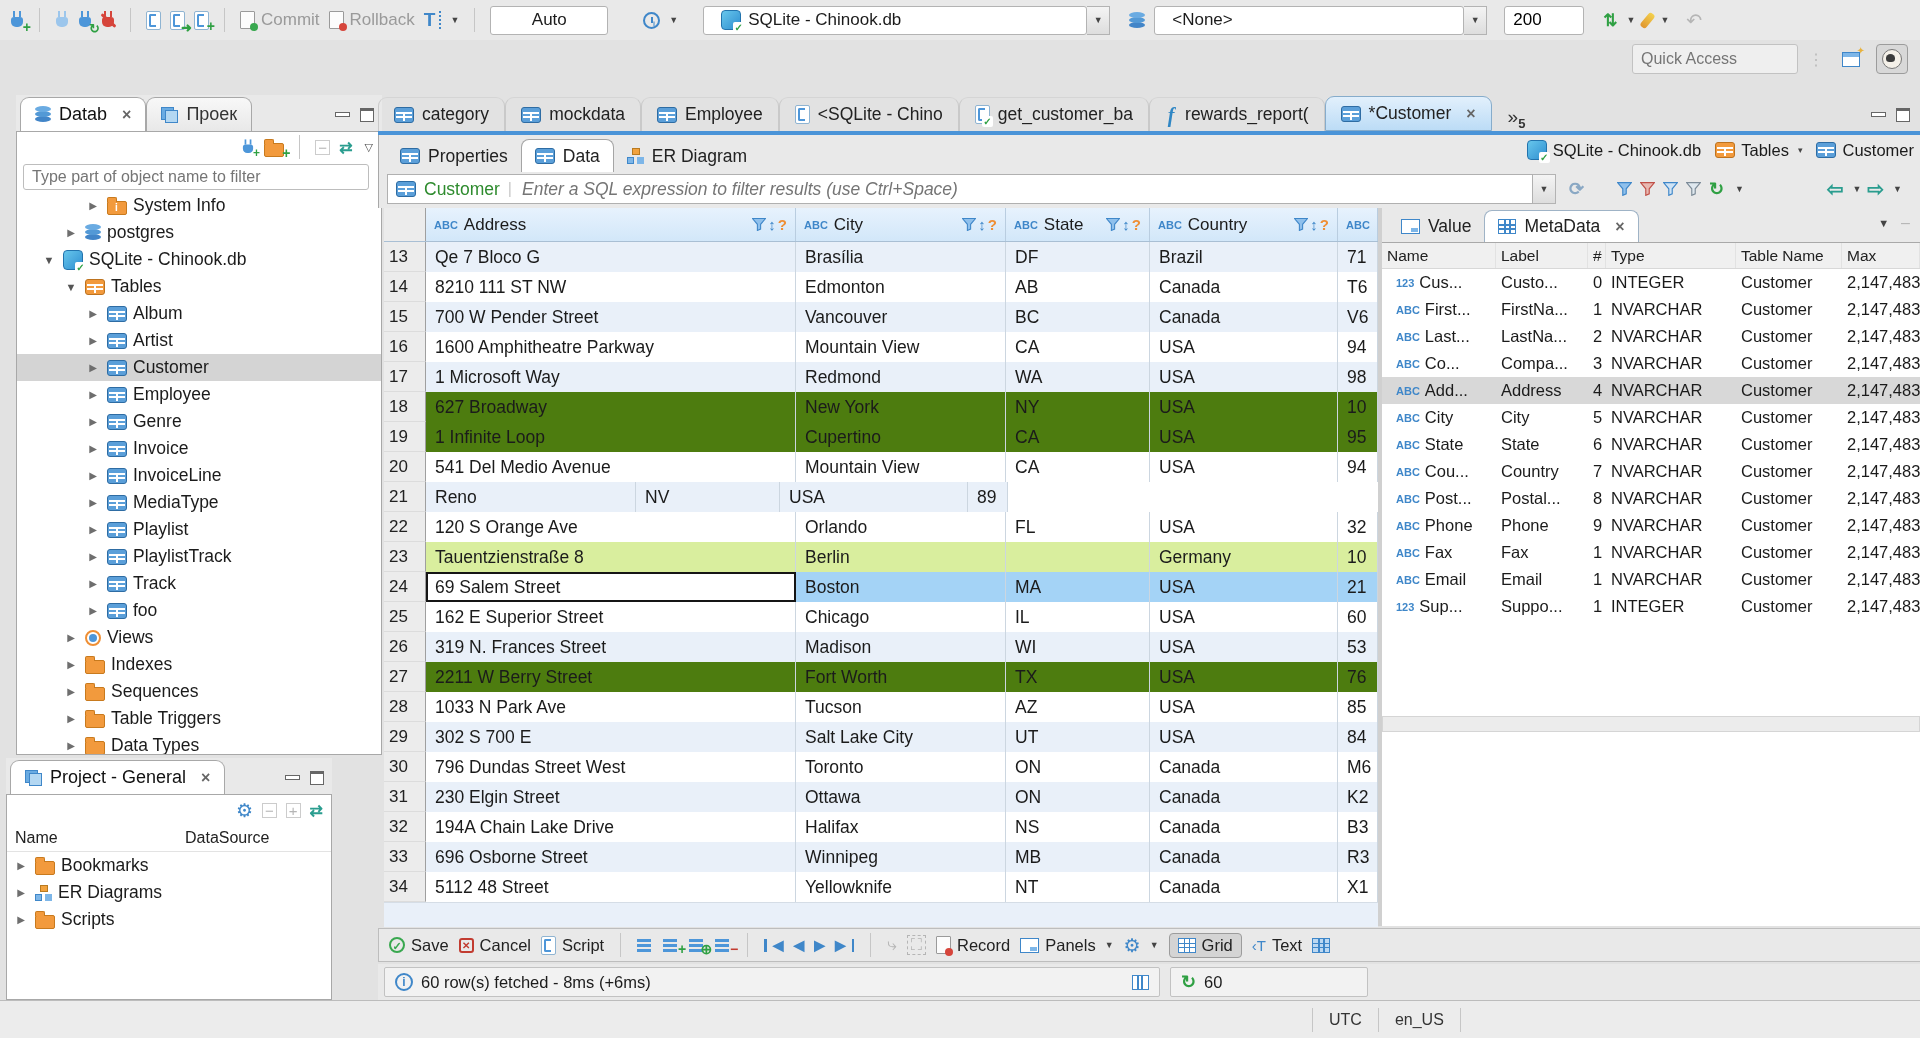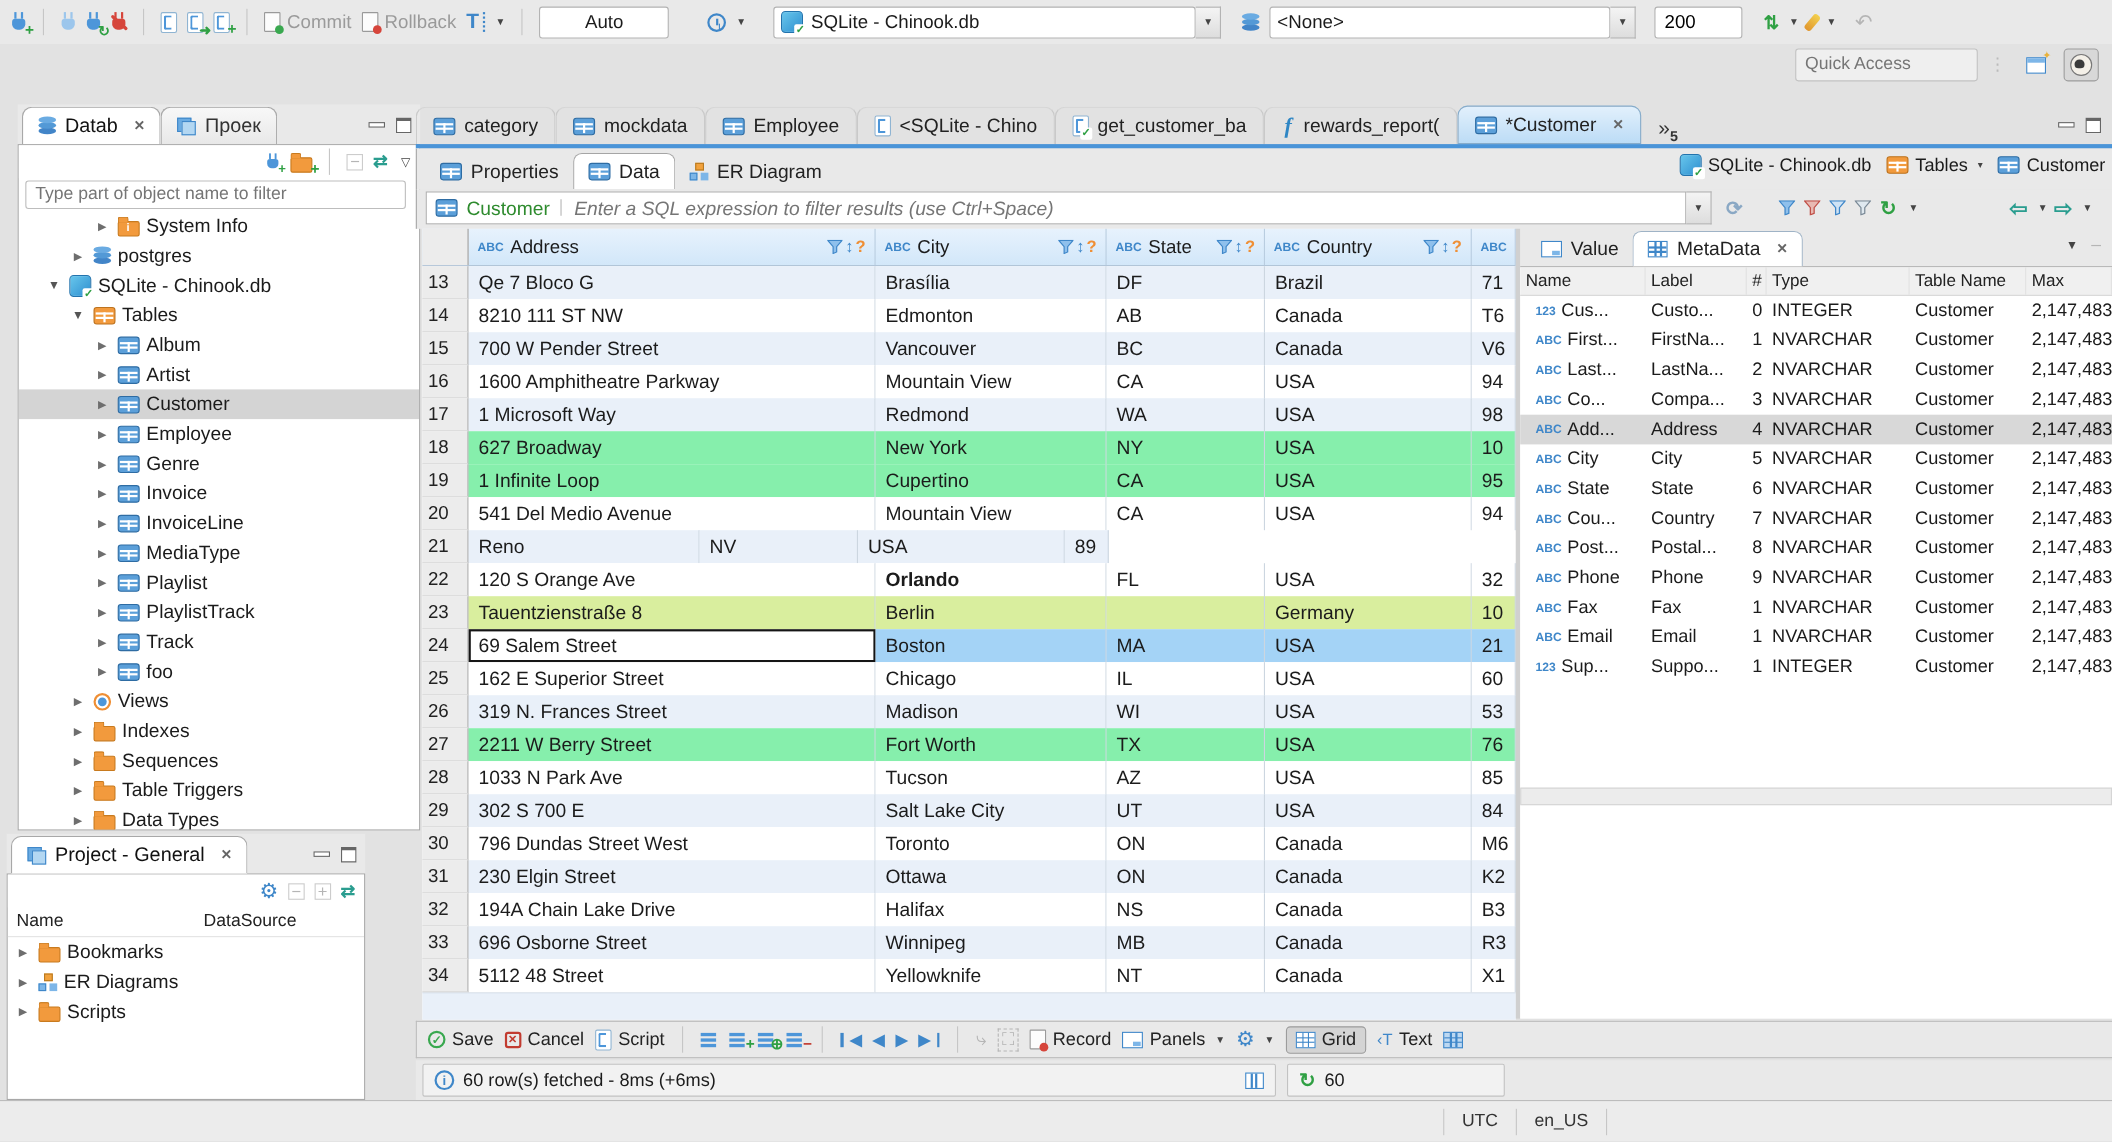--- a/index.html
+++ b/index.html
@@ -49,21 +49,21 @@
   .ic-valpanel::after{content:"";position:absolute;right:1px;bottom:1px;width:7px;height:4px;background:#7db6e8}
   .tmark{color:#3f87c9;font:700 11px "Liberation Sans",sans-serif;flex:none}
   .srt{color:#3f87c9;font-size:15px;font-weight:700}.srtq{color:#ef8f35;font-size:15px;font-weight:700}
   .arr{width:16px;flex:none;text-align:center;color:#6e6e6e;font-size:10px}
   .arr.exp{color:#555;font-size:11px}
   .x{color:#666;font-size:16px;font-weight:700;margin-left:7px}
   .wbtn{display:inline-block;background:#fff;border:1px solid #666;vertical-align:middle}
   .wmin{width:13px;height:3px;margin-right:10px}
   .wmax{width:12px;height:10px;border-top-width:3px}
   .sep{width:1px;height:24px;background:#c6c6c6;margin:0 6px;flex:none}
-  .combo{background:#fff;border:1px solid #b3b3b3;border-radius:3px;height:29px;display:flex;align-items:center;padding:0 6px;font-size:17px;gap:7px;box-sizing:border-box}
+  .combo{background:#fff;border:1px solid #b3b3b3;border-radius:3px;height:29px;display:flex;align-items:center;padding:0 17px;font-size:17px;gap:7px;box-sizing:border-box}
   .ddbtn{width:23px;height:29px;background:linear-gradient(#f4f4f4,#ddd);border:1px solid #b3b3b3;border-left:0;display:flex;align-items:center;justify-content:center;font-size:9px;color:#444;box-sizing:border-box}
   .dd{font-size:9px;color:#444;margin-left:3px}
   input{font-family:"Liberation Sans",sans-serif;outline:none}
   
   #topbar{left:0;top:0;width:1920px;height:40px;background:#e9e9e9;display:flex;align-items:center;padding:0 10px;box-sizing:border-box;gap:9px}
   .tbtn{display:flex;align-items:center;gap:6px;color:#9a9a9a;font-size:17px}
   #qa-row{top:42px;right:12px;height:34px;display:flex;align-items:center;gap:10px}
   #quick-access{width:148px;height:28px;border:1px solid #c2c2c2;border-radius:3px;background:#efefef;color:#aaa;font-size:16px;padding:0 8px}
   .persp{width:30px;height:28px;border-radius:4px;display:flex;align-items:center;justify-content:center}
   .persp.pressed{background:#d8d8d8;border:1px solid #9c9c9c}
@@ -110,21 +110,21 @@
   
   #grid{left:384px;top:208px;width:994px;background:#fff}
   #ghead{display:flex;height:34px;background:linear-gradient(#e7f2fd,#d2e7f9);border-bottom:1px solid #a9bfd4;box-sizing:border-box}
   .gh{display:flex;align-items:center;gap:6px;padding:0 8px;border-right:1px solid #b9cde0;font-size:17px;box-sizing:border-box;overflow:hidden;white-space:nowrap}
   .gh .funnelgrp{margin-left:auto;display:flex;align-items:center;gap:2px}
   .gh-corner{width:42px;background:#ececec;border-right:1px solid #9f9f9f;box-sizing:border-box}
   .grow{display:flex;height:30px}
   .gcell{box-sizing:border-box;border-right:1px solid #ccd6e0;padding:0 9px;display:flex;align-items:center;height:30px;font-size:17.5px;white-space:nowrap;overflow:hidden}
   .rownum{width:42px;background:#ececec;border-right:1px solid #9f9f9f;border-bottom:1px solid #dcdcdc;box-sizing:border-box;display:flex;align-items:center;padding-left:5px;font-size:17px;color:#222}
   .r-plain{background:#fff}.r-alt{background:#e9f0f9}
-  .r-red{background:#86efac}.r-green{background:#d9ee9e}.r-sel{background:#a4d3f6}
+  .r-red{background:#4d7c0f}.r-green{background:#d9ee9e}.r-sel{background:#a4d3f6}
   .gcell.focus{background:#fff;border:2px solid #151515;padding:0 7px}
   #grid-partial{height:24px;background:#e9f0f9;overflow:hidden;border-top:1px solid #d5dde6}
   
   #mpanel{left:1382px;top:206px;width:538px;height:720px;background:#e9e9e9}
   #mtabs{height:36px;display:flex;align-items:flex-end;padding-left:6px;position:relative}
   .mtab{height:31px;display:flex;align-items:center;gap:8px;padding:0 13px;font-size:17.5px;color:#222;white-space:nowrap}
   .mtab.active{background:#fff;border:1px solid #9fb3c6;border-bottom:0;border-radius:8px 8px 0 0}
   #mtable{background:#fff;border-top:1px solid #a9a9a9;height:684px;box-sizing:border-box}
   #mhead{display:flex;height:26px;background:#f0f0f0;border-bottom:1px solid #d8d8d8;box-sizing:border-box}
   .mh{font-size:15.5px;color:#222;display:flex;align-items:center;padding:0 5px;box-sizing:border-box;border-right:1px solid #e2e2e2;overflow:hidden;white-space:nowrap}
@@ -647,21 +647,21 @@
         <div class="grow">
           <div class="rownum">21</div>
           <div class="gcell r-alt" style="width: 210px;">Reno</div>
           <div class="gcell r-alt" style="width: 144px;">NV</div>
           <div class="gcell r-alt" style="width: 188px;">USA</div>
           <div class="gcell r-alt" style="width: 40px;">89</div>
         </div>
         <div class="grow">
           <div class="rownum">22</div>
           <div class="gcell r-plain" style="width: 370px;">120 S Orange Ave</div>
-          <div class="gcell r-plain" style="width: 210px; font-weight: bold;">Orlando</div>
+          <div class="gcell r-plain" style="width: 210px;">Orlando</div>
           <div class="gcell r-plain" style="width: 144px;">FL</div>
           <div class="gcell r-plain" style="width: 188px;">USA</div>
           <div class="gcell r-plain" style="width: 40px;">32</div>
         </div>
         <div class="grow">
           <div class="rownum">23</div>
           <div class="gcell r-green" style="width: 370px;">Tauentzienstraße 8</div>
           <div class="gcell r-green" style="width: 210px;">Berlin</div>
           <div class="gcell r-green" style="width: 144px;"></div>
           <div class="gcell r-green" style="width: 188px;">Germany</div>

